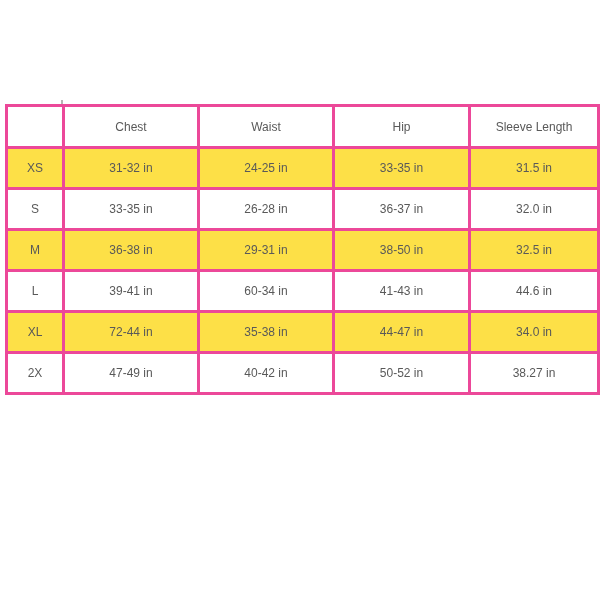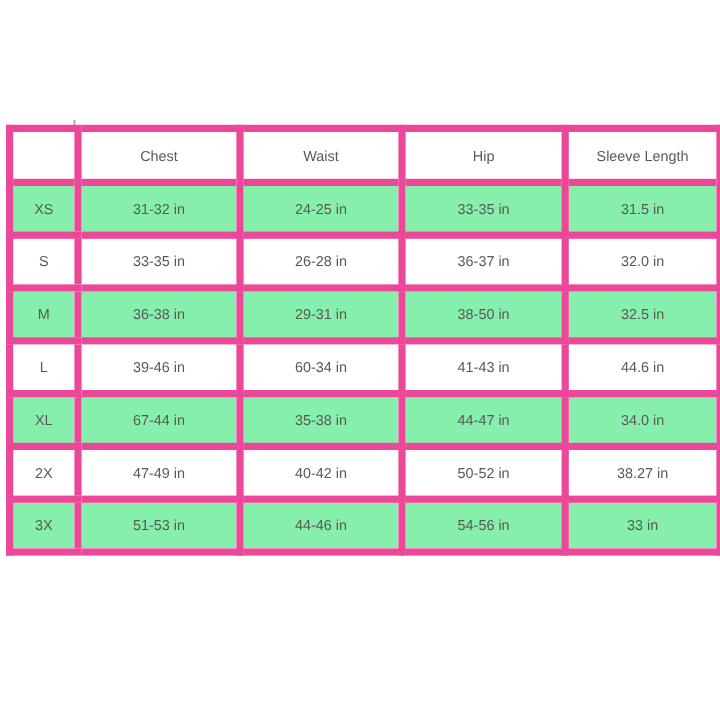--- a/index.html
+++ b/index.html
@@ -27,41 +27,41 @@
     height: 5px;
     background: #b5b5b5;
   }
   table.size-chart {
     border-collapse: collapse;
     table-layout: fixed;
     width: 592px;
   }
   table.size-chart th,
   table.size-chart td {
-    border: 6px solid #ec4899;
+    border: 3px solid #ec4899;
     font-size: 12px;
     font-weight: 400;
     color: #595959;
     text-align: center;
     vertical-align: middle;
     padding: 0;
     overflow: hidden;
     white-space: nowrap;
   }
   table.size-chart thead th {
     height: 39px;
     background: #ffffff;
     border-bottom: 2px solid #b5b5b5;
   }
   table.size-chart tbody td {
     height: 38px;
     background: #ffffff;
   }
   table.size-chart tbody tr.striped td {
-    background: #86efac;
+    background: #fde047;
   }
   table.size-chart th:first-child,
   table.size-chart td:first-child {
     border-right: 2px solid #b5b5b5;
   }
 </style>
 </head>
 <body>
 
 <div class="divider-stub"></div>
@@ -101,41 +101,34 @@
       </tr>
       <tr class="striped">
         <td>M</td>
         <td>36-38 in</td>
         <td>29-31 in</td>
         <td>38-50 in</td>
         <td>32.5 in</td>
       </tr>
       <tr>
         <td>L</td>
-        <td>39-46 in</td>
+        <td>39-41 in</td>
         <td>60-34 in</td>
         <td>41-43 in</td>
         <td>44.6 in</td>
       </tr>
       <tr class="striped">
         <td>XL</td>
-        <td>67-44 in</td>
+        <td>72-44 in</td>
         <td>35-38 in</td>
         <td>44-47 in</td>
         <td>34.0 in</td>
       </tr>
       <tr>
         <td>2X</td>
         <td>47-49 in</td>
         <td>40-42 in</td>
         <td>50-52 in</td>
         <td>38.27 in</td>
       </tr>
-      <tr class="striped">
-        <td>3X</td>
-        <td>51-53 in</td>
-        <td>44-46 in</td>
-        <td>54-56 in</td>
-        <td>33 in</td>
-      </tr>
     </tbody>
   </table>
 </div>
 
 </body></html>

